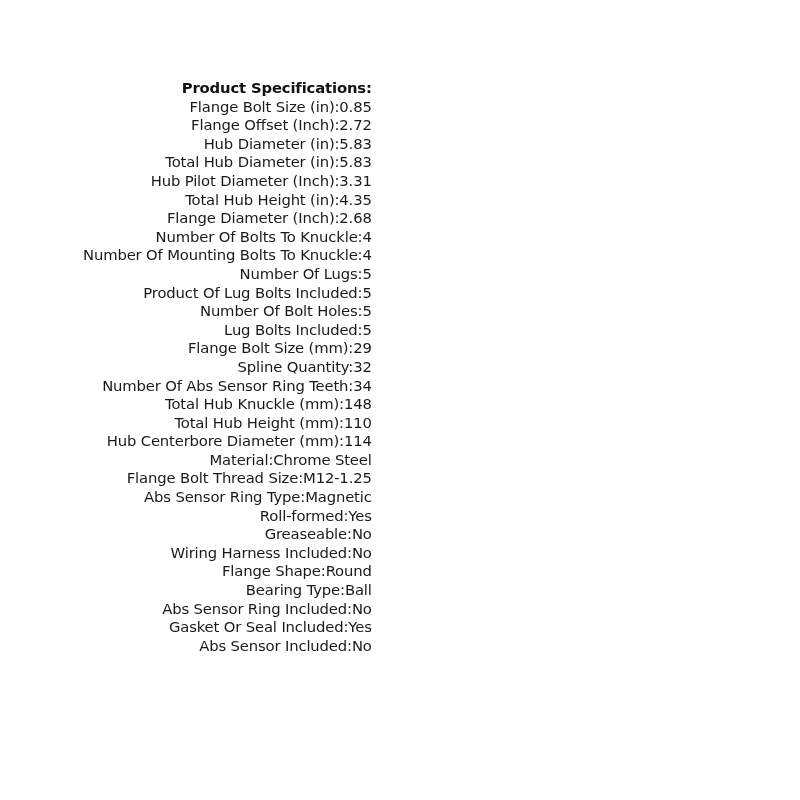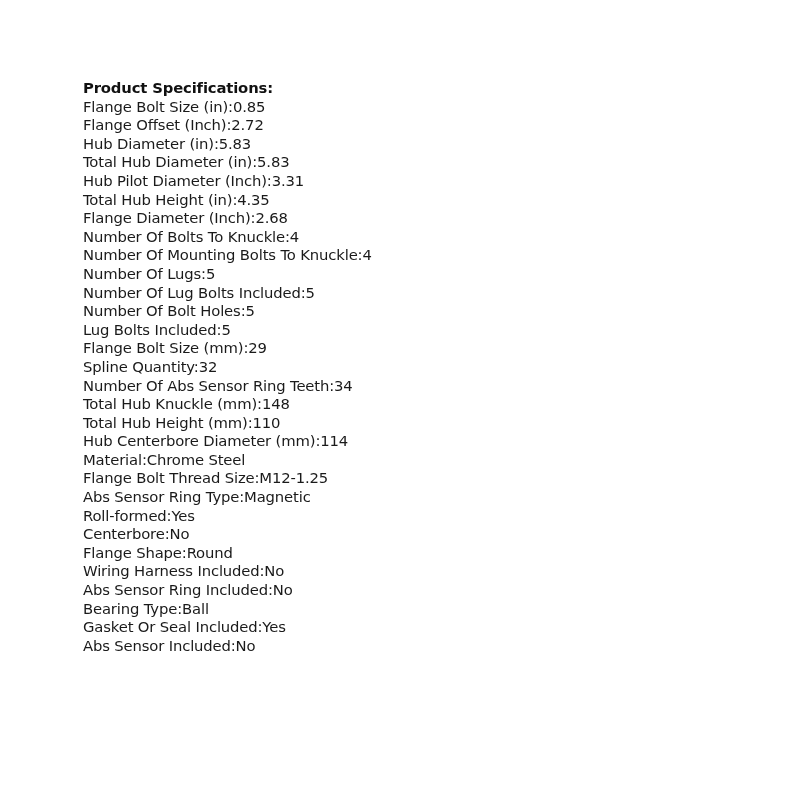--- a/index.html
+++ b/index.html
@@ -12,20 +12,21 @@
   }
   .spec-block {
     position: absolute;
     left: 83px;
     top: 79px;
     color: #1a1a1a;
     font-size: 14.8px;
     line-height: 18.6px;
     letter-spacing: -0.15px;
     white-space: nowrap;
+    text-align: right;
   }
   .spec-title {
     font-size: 14.8px;
     font-weight: 700;
     color: #111111;
     line-height: 18.6px;
   }
   .spec-row {
     line-height: 18.6px;
   }
@@ -41,35 +42,35 @@
         <div class="spec-row"><span>Flange Bolt Size (in)</span><span>:</span><span>0.85</span></div>
         <div class="spec-row"><span>Flange Offset (Inch)</span><span>:</span><span>2.72</span></div>
         <div class="spec-row"><span>Hub Diameter (in)</span><span>:</span><span>5.83</span></div>
         <div class="spec-row"><span>Total Hub Diameter (in)</span><span>:</span><span>5.83</span></div>
         <div class="spec-row"><span>Hub Pilot Diameter (Inch)</span><span>:</span><span>3.31</span></div>
         <div class="spec-row"><span>Total Hub Height (in)</span><span>:</span><span>4.35</span></div>
         <div class="spec-row"><span>Flange Diameter (Inch)</span><span>:</span><span>2.68</span></div>
         <div class="spec-row"><span>Number Of Bolts To Knuckle</span><span>:</span><span>4</span></div>
         <div class="spec-row"><span>Number Of Mounting Bolts To Knuckle</span><span>:</span><span>4</span></div>
         <div class="spec-row"><span>Number Of Lugs</span><span>:</span><span>5</span></div>
-        <div class="spec-row"><span>Number Of Lug Bolts Included</span><span>:</span><span>5</span></div>
+        <div class="spec-row"><span>Product Of Lug Bolts Included</span><span>:</span><span>5</span></div>
         <div class="spec-row"><span>Number Of Bolt Holes</span><span>:</span><span>5</span></div>
         <div class="spec-row"><span>Lug Bolts Included</span><span>:</span><span>5</span></div>
         <div class="spec-row"><span>Flange Bolt Size (mm)</span><span>:</span><span>29</span></div>
         <div class="spec-row"><span>Spline Quantity</span><span>:</span><span>32</span></div>
         <div class="spec-row"><span>Number Of Abs Sensor Ring Teeth</span><span>:</span><span>34</span></div>
         <div class="spec-row"><span>Total Hub Knuckle (mm)</span><span>:</span><span>148</span></div>
         <div class="spec-row"><span>Total Hub Height (mm)</span><span>:</span><span>110</span></div>
         <div class="spec-row"><span>Hub Centerbore Diameter (mm)</span><span>:</span><span>114</span></div>
         <div class="spec-row"><span>Material</span><span>:</span><span>Chrome Steel</span></div>
         <div class="spec-row"><span>Flange Bolt Thread Size</span><span>:</span><span>M12-1.25</span></div>
         <div class="spec-row"><span>Abs Sensor Ring Type</span><span>:</span><span>Magnetic</span></div>
         <div class="spec-row"><span>Roll-formed</span><span>:</span><span>Yes</span></div>
-        <div class="spec-row"><span>Centerbore</span><span>:</span><span>No</span></div>
+        <div class="spec-row"><span>Greaseable</span><span>:</span><span>No</span></div>
+        <div class="spec-row"><span>Wiring Harness Included</span><span>:</span><span>No</span></div>
         <div class="spec-row"><span>Flange Shape</span><span>:</span><span>Round</span></div>
-        <div class="spec-row"><span>Wiring Harness Included</span><span>:</span><span>No</span></div>
+        <div class="spec-row"><span>Bearing Type</span><span>:</span><span>Ball</span></div>
         <div class="spec-row"><span>Abs Sensor Ring Included</span><span>:</span><span>No</span></div>
-        <div class="spec-row"><span>Bearing Type</span><span>:</span><span>Ball</span></div>
         <div class="spec-row"><span>Gasket Or Seal Included</span><span>:</span><span>Yes</span></div>
         <div class="spec-row"><span>Abs Sensor Included</span><span>:</span><span>No</span></div>
       </div>
   </section>
 </main>
 
 </body></html>

